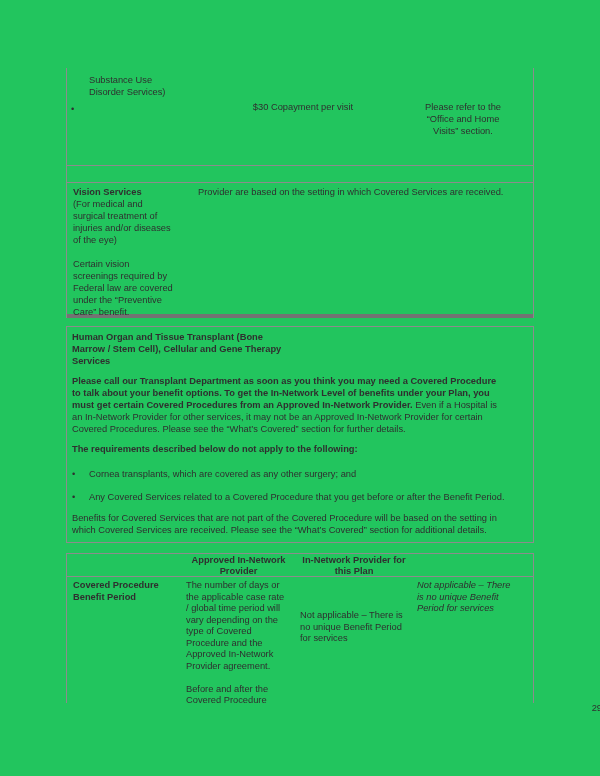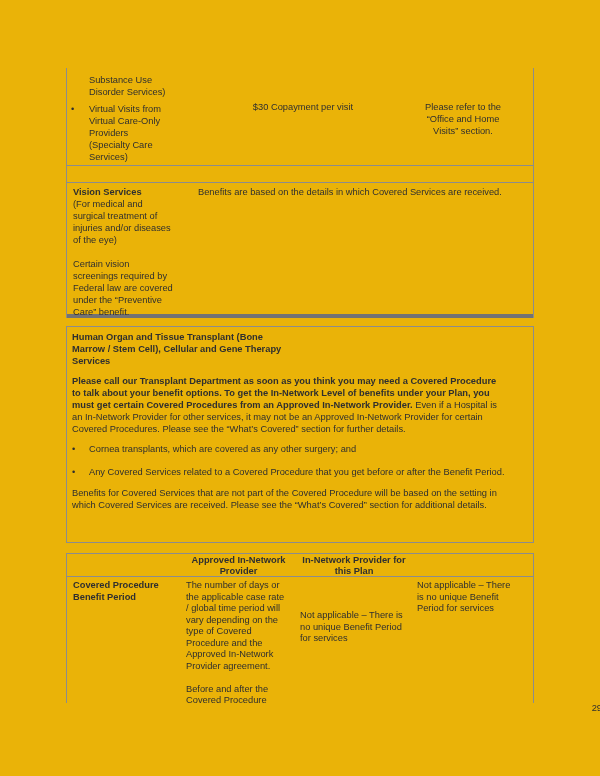--- a/index.html
+++ b/index.html
@@ -1,17 +1,17 @@
 <!DOCTYPE html>
 <html><head>
 <meta charset="utf-8">
 <style>
   html,body{margin:0;padding:0;background:#ffffff;}
   .page{
-    position:relative;width:600px;height:776px;background:#eab308;overflow:hidden;
+    position:relative;width:600px;height:776px;background:#22c55e;overflow:hidden;
     font-family:"Liberation Sans",sans-serif;font-size:9.3px;line-height:12px;color:#2f2f2f;
   }
   .pre{white-space:pre-line;}
   .b{font-weight:bold;}
 
   
   .tblA{position:absolute;left:66px;top:68px;width:468px;box-sizing:border-box;
         border-left:1px solid #8c8c8c;border-right:1px solid #8c8c8c;}
   .rowA{display:flex;height:98px;box-sizing:border-box;border-bottom:1px solid #8c8c8c;}
   .colA1{width:114px;box-sizing:border-box;}
@@ -42,43 +42,38 @@
   .tblC{position:absolute;left:66px;top:553px;width:468px;height:150px;box-sizing:border-box;
         border:1px solid #8c8c8c;border-bottom:none;overflow:hidden;}
   .hdrC{display:flex;height:23px;box-sizing:border-box;border-bottom:1px solid #8c8c8c;
         font-weight:bold;text-align:center;line-height:11px;padding-top:1px;}
   .hc1{width:114px;}.hc2{width:115px;}.hc3{width:116px;}
   .hc4{flex:1;box-sizing:border-box;padding-right:16px;}
   .bodyC{display:flex;line-height:11.5px;justify-content:center;}
   .bc1{width:114px;box-sizing:border-box;padding:3px 4px 0 6px;font-weight:bold;}
   .bc2{width:115px;box-sizing:border-box;padding:3px 2px 0 5px;}
   .bc3{width:116px;box-sizing:border-box;padding:3px 2px 0 4px;margin-top:30px;}
-  .bc4{flex:1;box-sizing:border-box;padding:3px 2px 0 5px;}
+  .bc4{flex:1;box-sizing:border-box;padding:3px 2px 0 5px;font-style:italic;}
 
   .pageNo{position:absolute;top:702px;left:12px;width:590px;text-align:right;}
 </style>
 </head>
 <body>
 
 <div class="page">
 
   <section class="tblA">
     <div class="rowA">
       <div class="colA1">
         <div class="li item1">
           <span class="pre">Substance Use
 Disorder Services)</span>
         </div>
         <div class="li item2">
           <span class="mk">•</span>
-          <span class="pre">Virtual Visits from
-Virtual Care-Only
-Providers
-(Specialty Care
-Services)</span>
         </div>
       </div>
       <div class="colA2">
         <span class="pre">$30 Copayment per visit</span>
       </div>
       <div class="colA3">
         <span class="pre">Please refer to the
 “Office and Home
 Visits” section.</span>
       </div>
@@ -94,34 +89,35 @@
 injuries and/or diseases
 of the eye)
 
 Certain vision
 screenings required by
 Federal law are covered
 under the “Preventive
 Care” benefit.</div>
       </div>
       <div class="colV2">
-        <span class="pre">Benefits are based on the details in which Covered Services are received.</span>
+        <span class="pre">Provider are based on the setting in which Covered Services are received.</span>
       </div>
     </div>
   </section>
 
   <section class="boxB">
     <div class="h pre">Human Organ and Tissue Transplant (Bone
 Marrow / Stem Cell), Cellular and Gene Therapy
 Services</div>
     <p class="pMix pre"><b>Please call our Transplant Department as soon as you think you may need a Covered Procedure
 to talk about your benefit options. To get the In-Network Level of benefits under your Plan, you
 must get certain Covered Procedures from an Approved In-Network Provider.</b><span>  Even if a Hospital is
 an In-Network Provider for other services, it may not be an Approved In-Network Provider for certain
 Covered Procedures.  Please see the “What’s Covered” section for further details.</span></p>
+    <p class="pLead">The requirements described below do not apply to the following:</p>
     <div class="bl bl1">
       <span class="mk">•</span>
       <span>Cornea transplants, which are covered as any other surgery; and</span>
     </div>
     <div class="bl bl2">
       <span class="mk">•</span>
       <span>Any Covered Services related to a Covered Procedure that you get before or after the Benefit Period.</span>
     </div>
     <p class="pClose pre">Benefits for Covered Services that are not part of the Covered Procedure will be based on the setting in
 which Covered Services are received.  Please see the “What’s Covered” section for additional details.</p>

